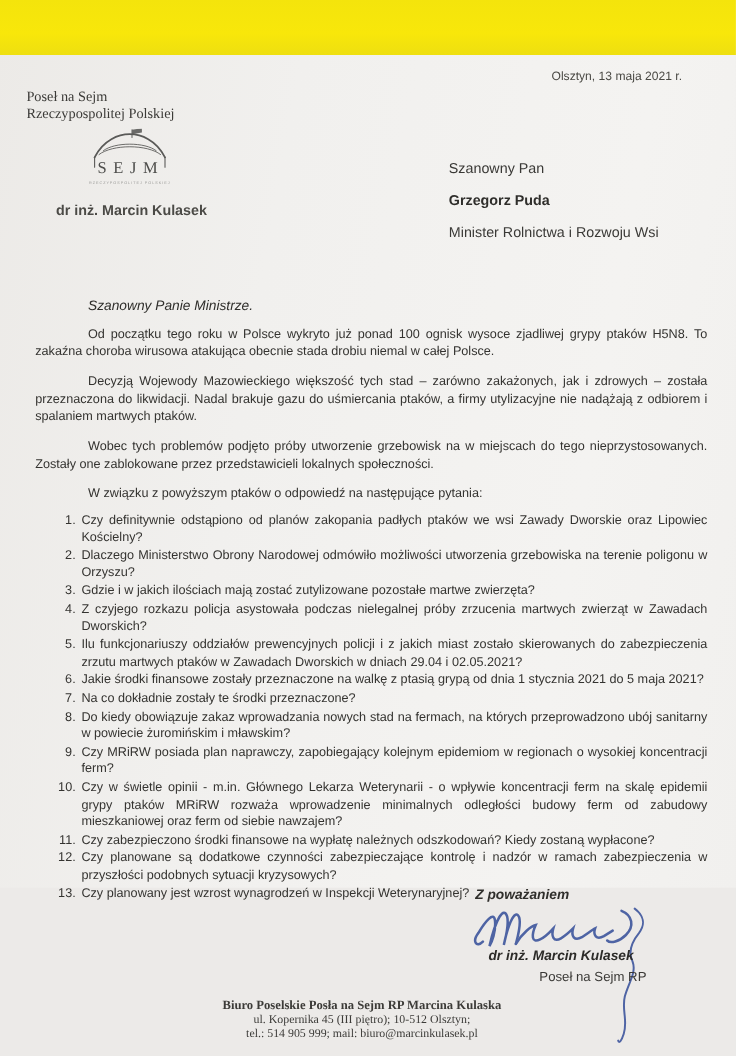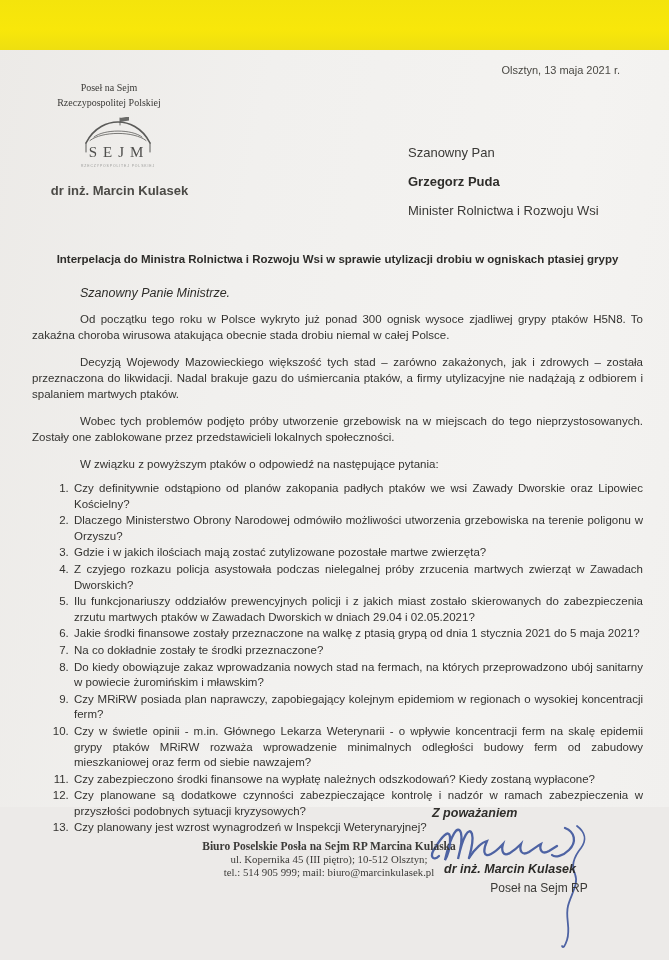--- a/index.html
+++ b/index.html
@@ -18,23 +18,22 @@
     position: absolute; left: 0; top: 0;
     width: 669px; height: 50px;
     background: linear-gradient(180deg, #f4e40c 0%, #f8e70a 60%, #eedf10 100%);
   }
   .date-line {
     position: absolute; top: 64px; right: 49px;
     font-size: 11px; color: #4a4944;
   }
   .office {
     position: absolute; left: 24px; top: 80px; width: 170px;
-    text-align: center;
     font-family: "Liberation Serif", serif;
-    font-size: 10px; line-height: 15px; color: #3b3a37;
+    font-size: 13px; line-height: 15px; color: #3b3a37;
   }
   .sejm-logo { position: absolute; left: 80px; top: 117px; }
   .sender-name {
     position: absolute; left: 32px; top: 183px; width: 175px;
     text-align: center; font-weight: bold; font-size: 13px; color: #4b4a46;
   }
   .recipient { position: absolute; left: 408px; top: 146px; font-size: 13px; color: #3a3936; }
   .recipient div { line-height: 14px; margin-bottom: 15px; }
   .recipient .bold { font-weight: bold; color: #2f2e2b; }
 
@@ -69,21 +68,21 @@
   .signer-name {
     position: absolute; left: 420px; top: 862px; width: 180px;
     text-align: center; font-weight: bold; font-style: italic;
     font-size: 12.5px; color: #2c2b28;
   }
   .signer-title {
     position: absolute; left: 420px; top: 881px; width: 180px;
     text-align: center; font-size: 12px; color: #3a3936; margin-left: 29px;
   }
   .office-footer {
-    position: absolute; left: 144px; top: 840px; width: 370px;
+    position: absolute; left: 144px; top: 908px; width: 370px;
     text-align: center; font-family: "Liberation Serif", serif;
     color: #3c3b38;
   }
   .office-footer .f1 { font-weight: bold; font-size: 11.5px; line-height: 13px; }
   .office-footer .f2, .office-footer .f3 { font-size: 10.8px; line-height: 13px; }
 </style>
 </head>
 <body>
 
 <div class="page">
@@ -113,23 +112,22 @@
 
   <div class="sender-name">dr inż. Marcin Kulasek</div>
 
   <div class="recipient">
     <div>Szanowny Pan</div>
     <div class="bold">Grzegorz Puda</div>
     <div>Minister Rolnictwa i Rozwoju Wsi</div>
   </div>
 
   <div class="body-text">
-    <div class="subject">Interpelacja do Ministra Rolnictwa i Rozwoju Wsi w sprawie utylizacji drobiu w ogniskach ptasiej grypy</div>
     <div class="greeting">Szanowny Panie Ministrze.</div>
-    <p>Od początku tego roku w Polsce wykryto już ponad 300 ognisk wysoce zjadliwej grypy ptaków H5N8. To zakaźna choroba wirusowa atakująca obecnie stada drobiu niemal w całej Polsce.</p>
+    <p>Od początku tego roku w Polsce wykryto już ponad 100 ognisk wysoce zjadliwej grypy ptaków H5N8. To zakaźna choroba wirusowa atakująca obecnie stada drobiu niemal w całej Polsce.</p>
     <p>Decyzją Wojewody Mazowieckiego większość tych stad – zarówno zakażonych, jak i zdrowych – została przeznaczona do likwidacji. Nadal brakuje gazu do uśmiercania ptaków, a firmy utylizacyjne nie nadążają z odbiorem i spalaniem martwych ptaków.</p>
     <p>Wobec tych problemów podjęto próby utworzenie grzebowisk na w miejscach do tego nieprzystosowanych. Zostały one zablokowane przez przedstawicieli lokalnych społeczności.</p>
     <p>W związku z powyższym ptaków o odpowiedź na następujące pytania:</p>
     <ol class="questions">
       <li>Czy definitywnie odstąpiono od planów zakopania padłych ptaków we wsi Zawady Dworskie oraz Lipowiec Kościelny?</li>
       <li>Dlaczego Ministerstwo Obrony Narodowej odmówiło możliwości utworzenia grzebowiska na terenie poligonu w Orzyszu?</li>
       <li>Gdzie i w jakich ilościach mają zostać zutylizowane pozostałe martwe zwierzęta?</li>
       <li>Z czyjego rozkazu policja asystowała podczas nielegalnej próby zrzucenia martwych zwierząt w Zawadach Dworskich?</li>
       <li>Ilu funkcjonariuszy oddziałów prewencyjnych policji i z jakich miast zostało skierowanych do zabezpieczenia zrzutu martwych ptaków w Zawadach Dworskich w dniach 29.04 i 02.05.2021?</li>
       <li>Jakie środki finansowe zostały przeznaczone na walkę z ptasią grypą od dnia 1 stycznia 2021 do 5 maja 2021?</li>

